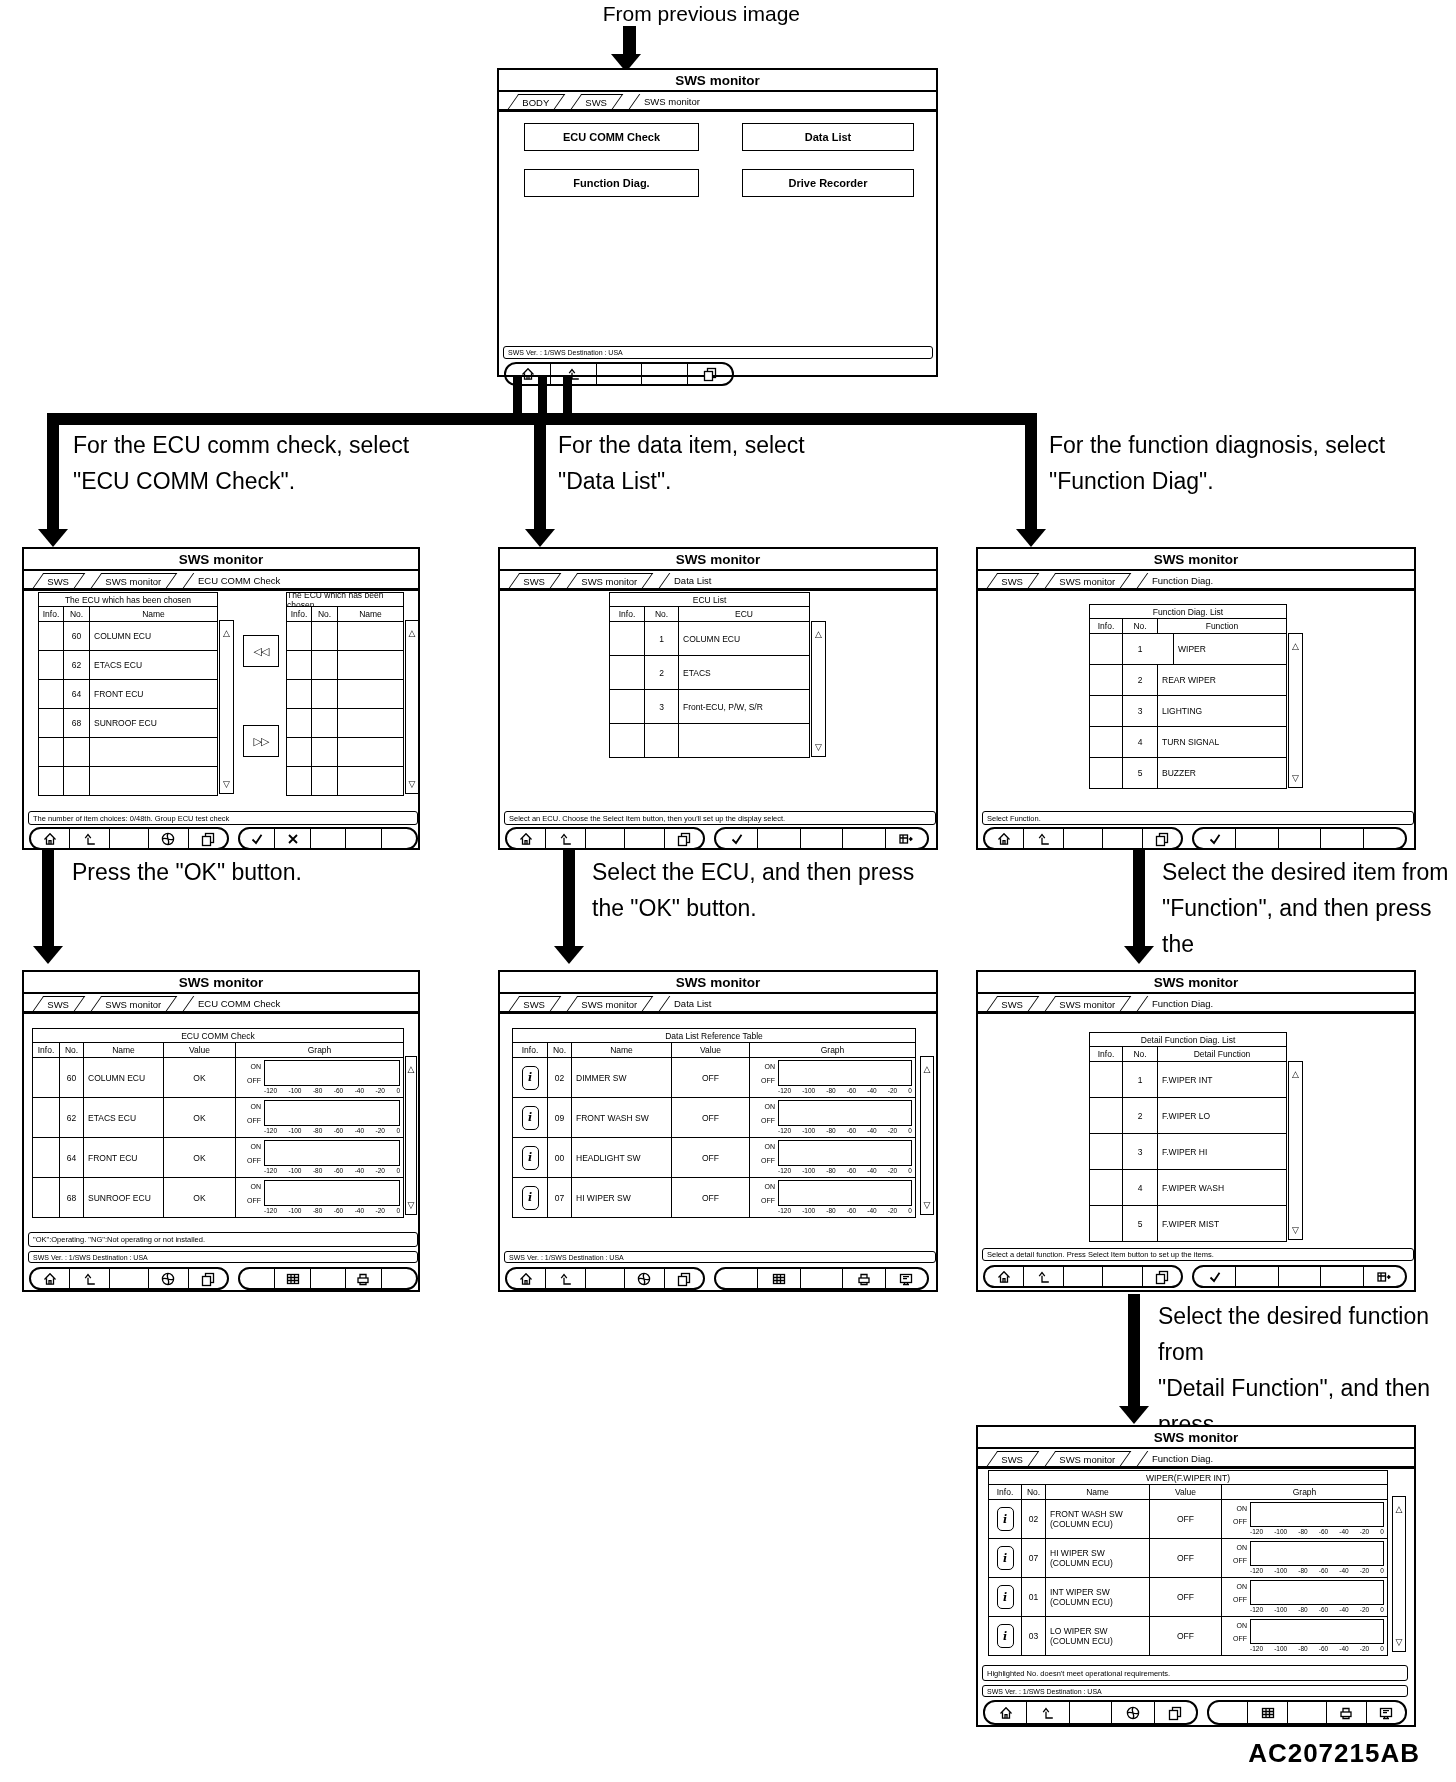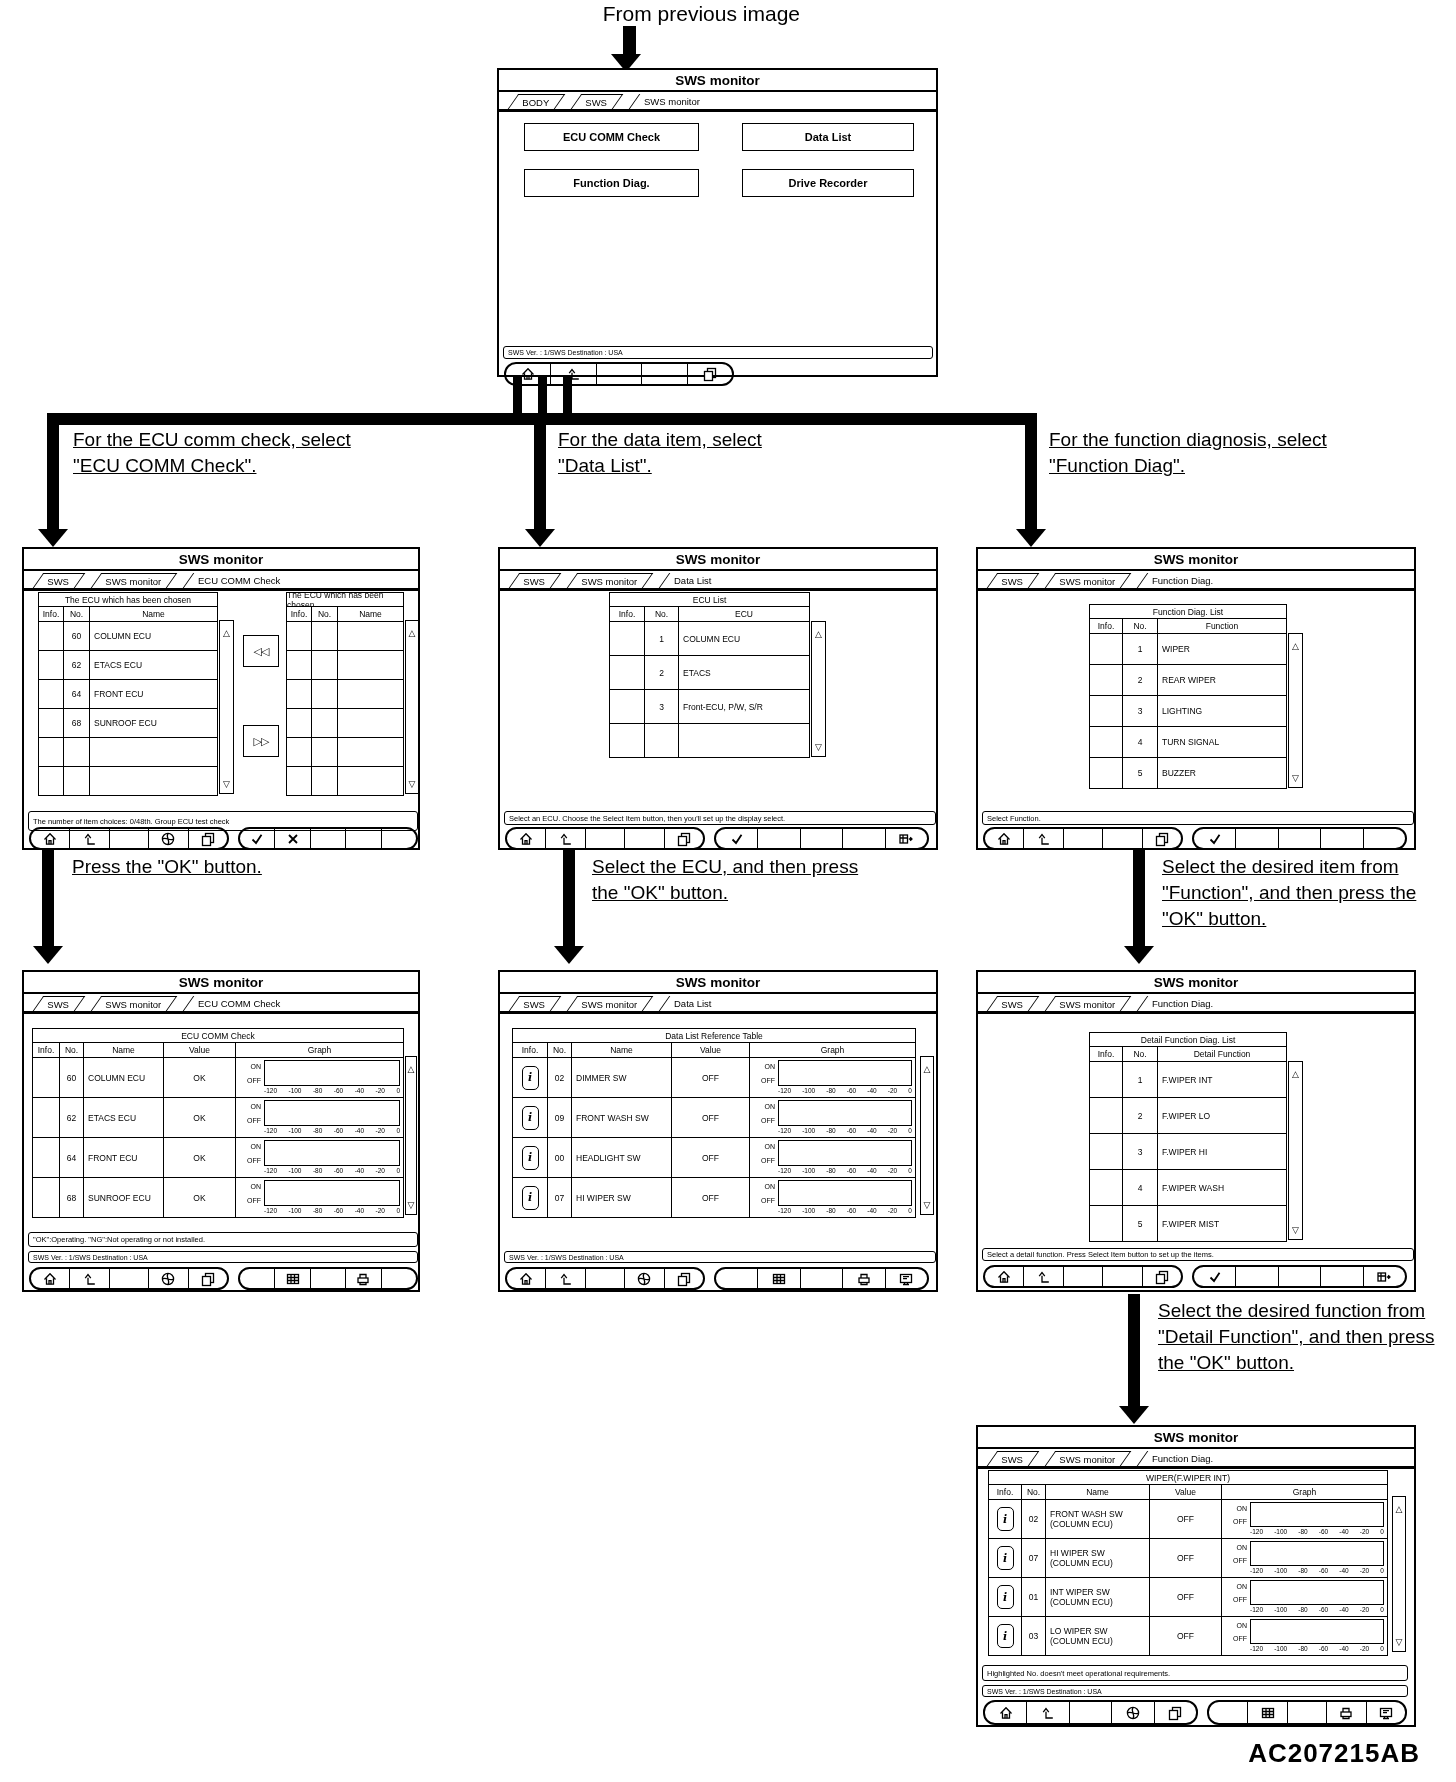--- a/index.html
+++ b/index.html
@@ -5,21 +5,21 @@
   * { margin:0; padding:0; box-sizing:border-box; }
   html,body { background:#fff; }
   #canvas { position:relative; width:1456px; height:1782px; background:#fff;
             font-family:"Liberation Sans", sans-serif; color:#000; overflow:hidden; }
 
   
   .shaft { position:absolute; background:#000; }
   .ahead { position:absolute; width:0; height:0;
            border-left:15px solid transparent; border-right:15px solid transparent;
            border-top:18px solid #000; }
-  .iline { position:absolute; font-size:19px; line-height:26px; white-space:pre-line;text-decoration:underline; }
+  .iline { position:absolute; font-size:23px; line-height:36px; white-space:pre-line; }
   .toptext { position:absolute; font-size:21px; text-align:right; }
   .figcode { position:absolute; font-size:26px; font-weight:bold; letter-spacing:1px; text-align:right; }
 
   
   .win { position:absolute; border:2px solid #000; background:#fff; }
   .wtitle { height:22px; border-bottom:2px solid #000; display:flex; align-items:center; justify-content:center;
             font-size:13.5px; font-weight:bold; }
   .tabs { height:20px; border-bottom:3px solid #000; display:flex; align-items:flex-end;
           padding-left:14px; gap:16px; }
   .tab { height:15px; border:1px solid #000; border-bottom:none; transform:skewX(-35deg);
@@ -239,21 +239,21 @@
         <div class="trow" style="height: 29px;">
           <div class="tc" style="width: 24px;"></div>
           <div class="tc" style="width: 26px;"></div>
           <div class="tc left" style="width: 66px; flex: 1 1 0%;"></div>
         </div>
       </div>
     <div class="scroll" style="left:381px; top:71px; width:14px; height:174px;">
       <span class="up">△</span>
       <span class="dn">▽</span>
     </div>
-    <div class="bar" style="left:4px; top:262px; width:390px; height:20px;">The number of item choices: 0/48th. Group ECU test check</div>
+    <div class="bar" style="left:4px; top:262px; width:390px; height:14px;">The number of item choices: 0/48th. Group ECU test check</div>
     <div class="tbar" style="left:5px; top:278px; height:23px;">
         <div class="tgroup" style="width: 200px;">
           <div class="tcell">
             <svg width="16" height="16" viewBox="0 0 16 16" fill="none" stroke="#000" stroke-width="1.3">
               <path d="M2.5 8.5 L8 2.8 L13.5 8.5"></path>
               <path d="M4.5 7.3 V13.2 H11.5 V7.3"></path>
               <path d="M7 13.2 V9.6 H9 V13.2"></path>
             </svg>
           </div>
           <div class="tcell">
@@ -399,21 +399,21 @@
     <div class="tbl" style="left:111px; top:55px; width:198px;">
         <div class="ttl">Function Diag. List</div>
         <div class="trow thead">
           <div class="tc" style="width: 32px;">Info.</div>
           <div class="tc" style="width: 35px;">No.</div>
           <div class="tc" style="width: 129px; flex: 1 1 0%;">Function</div>
         </div>
         <div class="trow" style="height: 31px;">
           <div class="tc" style="width: 32px;"></div>
           <div class="tc" style="width: 35px;">1</div>
-          <div class="tc left" style="width: 129px; flex: 1 1 0%;">WIPER</div>
+          <div class="tc left" style="width: 129px; flex: 1 1 0%; margin-left: 16px;">WIPER</div>
         </div>
         <div class="trow" style="height: 31px;">
           <div class="tc" style="width: 32px;"></div>
           <div class="tc" style="width: 35px;">2</div>
           <div class="tc left" style="width: 129px; flex: 1 1 0%;">REAR WIPER</div>
         </div>
         <div class="trow" style="height: 31px;">
           <div class="tc" style="width: 32px;"></div>
           <div class="tc" style="width: 35px;">3</div>
           <div class="tc left" style="width: 129px; flex: 1 1 0%;">LIGHTING</div>

